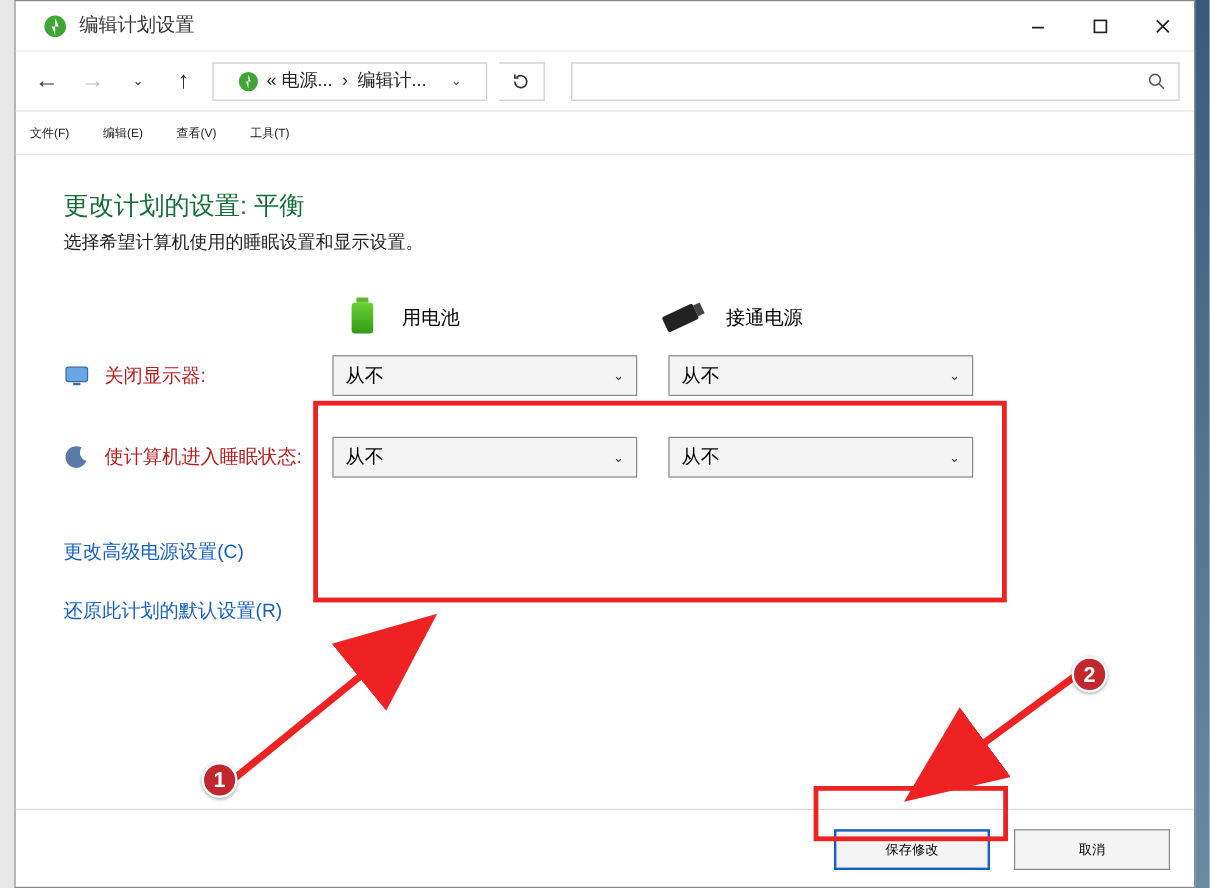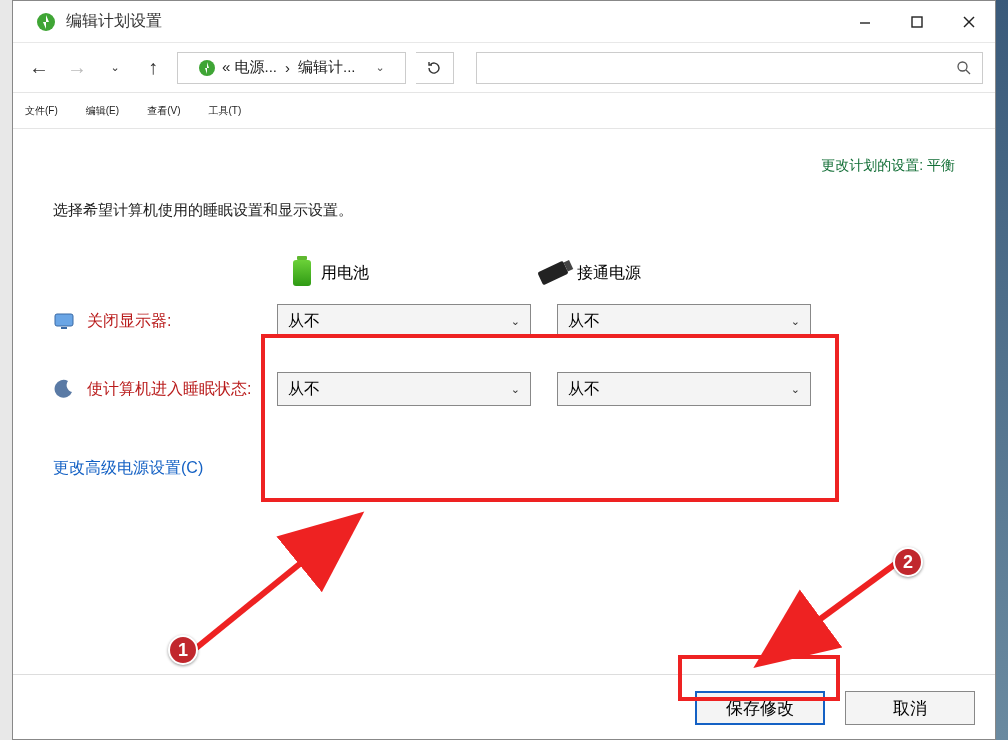--- a/index.html
+++ b/index.html
@@ -15,42 +15,42 @@
 .nav-arrow.disabled { color: #bbb; }
 .addr-box { display: flex; align-items: center; height: 32px; border: 1px solid #ccc; padding: 0 20px; flex: 0 0 auto; }
 .addr-icon { width: 18px; height: 18px; margin-right: 6px; }
 .addr-text { font-size: 15px; color: #222; }
 .addr-drop { margin-left: 20px; font-size: 11px; color: #555; }
 .refresh-box { width: 38px; height: 32px; border: 1px solid #ccc; border-left: 0; display: flex; align-items: center; justify-content: center; }
 .search-box { flex: 1; height: 32px; border: 1px solid #ccc; display: flex; align-items: center; justify-content: flex-end; padding-right: 10px; margin-left: 12px; }
 .menubar { height: 36px; display: flex; align-items: center; padding: 0 12px; gap: 28px; font-size: 10px; color: #222; border-bottom: 1px solid #e5e5e5; }
 .menu-item { cursor: pointer; }
 .content { padding: 28px 40px; position: relative; }
-.plan-title { color: #126e36; font-size: 14px; margin-bottom: 26px; text-align: right; }
+.plan-title { color: #126e36; font-size: 21px; margin-bottom: 8px; }
 .plan-desc { color: #222; font-size: 15px; margin-bottom: 40px; }
 .power-grid { position: relative; }
 .headers { display: flex; margin-left: 240px; gap: 170px; margin-bottom: 18px; align-items: center; }
-.hdr { display: flex; align-items: center; gap: 10px; font-size: 16px; }
+.hdr { display: flex; align-items: center; gap: 24px; font-size: 16px; }
 .battery-icon { width: 18px; height: 26px; background: linear-gradient(#6bd138,#2f9a14); border-radius: 3px; position: relative; }
 .battery-icon::before { content: ""; position: absolute; top: -4px; left: 4px; width: 10px; height: 4px; background: #5fb82f; border-radius: 1px; }
 .plug-icon { width: 28px; height: 14px; background: #222; transform: rotate(-25deg); border-radius: 2px; position: relative; }
 .plug-icon::after{ content:""; position:absolute; right:-6px; top:2px; width:6px; height:10px; background:#444;}
 .red-box { position: absolute; border: 4px solid #e22; pointer-events: none; }
 .red-box.dropdowns { left: 248px; top: 333px; width: 578px; height: 168px; }
 .red-box.save { left: 665px; top: 654px; width: 162px; height: 46px; }
 .row { display: flex; align-items: center; margin-bottom: 34px; }
 .row-icon { width: 22px; height: 22px; margin-right: 12px; display: flex; align-items: center; justify-content: center; }
 .row-label { width: 190px; font-size: 16px; color: #b91c1c; }
 .dd { width: 254px; height: 34px; border: 1px solid #888; background: #f4f4f4; display: flex; align-items: center; justify-content: space-between; padding: 0 10px; margin-right: 26px; font-size: 16px; cursor: pointer; }
 .dd:last-child { margin-right: 0; }
 .chev { font-size: 11px; color: #333; }
 .links { margin-top: 52px; }
 .link { color: #1461c4; font-size: 16px; margin-bottom: 28px; cursor: pointer; }
 .footer { position: absolute; bottom: 14px; right: 20px; display: flex; gap: 20px; }
-.btn { width: 130px; height: 34px; border: 1px solid #888; background: #f4f4f4; display: flex; align-items: center; justify-content: center; font-size: 17px; cursor: pointer; }
+.btn { width: 130px; height: 34px; border: 1px solid #888; background: #f4f4f4; display: flex; align-items: center; justify-content: center; font-size: 11px; cursor: pointer; }
 .btn.save { border: 2px solid #1461c4; }
 .marker { position: absolute; width: 30px; height: 30px; border-radius: 50%; background: #c1272d; color: #fff; display: flex; align-items: center; justify-content: center; font-size: 18px; font-weight: bold; border: 2px solid #fff; box-shadow: 0 1px 3px rgba(0,0,0,.4); }
 .marker.m1 { left: 155px; top: 634px; }
 .marker.m2 { left: 880px; top: 546px; }
 .arrow-svg { position: absolute; pointer-events: none; }
 .side-strip-left { position: absolute; left: 0; top: 0; width: 12px; height: 740px; background: #e8e8e8; }
 .side-strip-right { position: absolute; right: 0; top: 0; width: 12px; height: 740px; background: linear-gradient(#3a5a7a,#6a8aa0); }
 .hr-foot{ position:absolute; left:0; right:0; bottom:64px; height:1px; background:#ddd;}
 </style>
 </head>
@@ -170,20 +170,21 @@
         </div>
         <div class="dd">
           <span>从不</span>
             <span class="chev">⌄</span>
         </div>
       </div>
     </div>
 
     <div class="links">
       <div class="link">更改高级电源设置(C)</div>
+      <div class="link">还原此计划的默认设置(R)</div>
     </div>
   </div>
 
   <div class="hr-foot"></div>
 
   <div class="footer">
     <div class="btn save">保存修改</div>
     <div class="btn">取消</div>
   </div>
 

